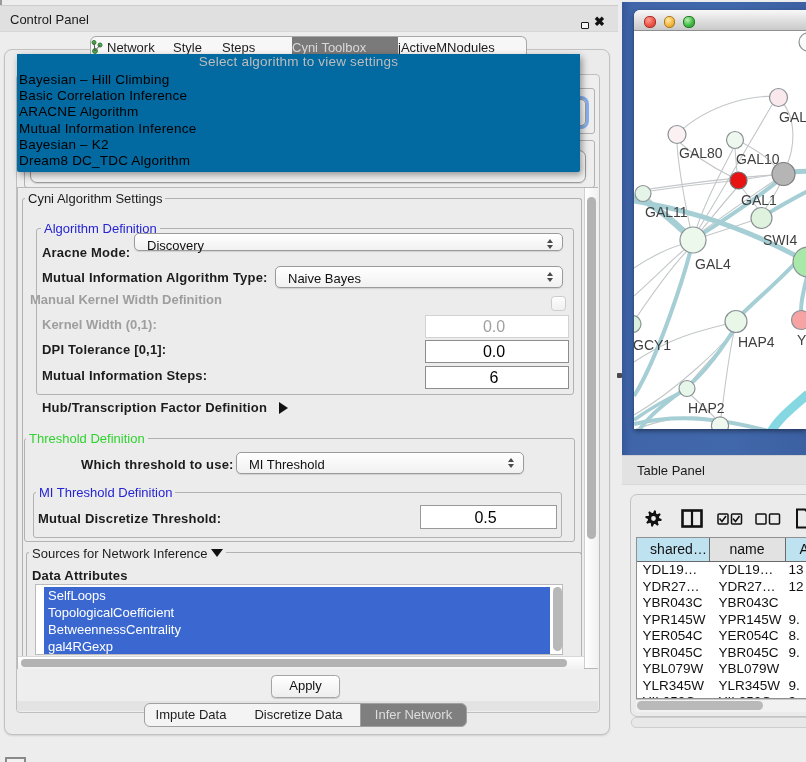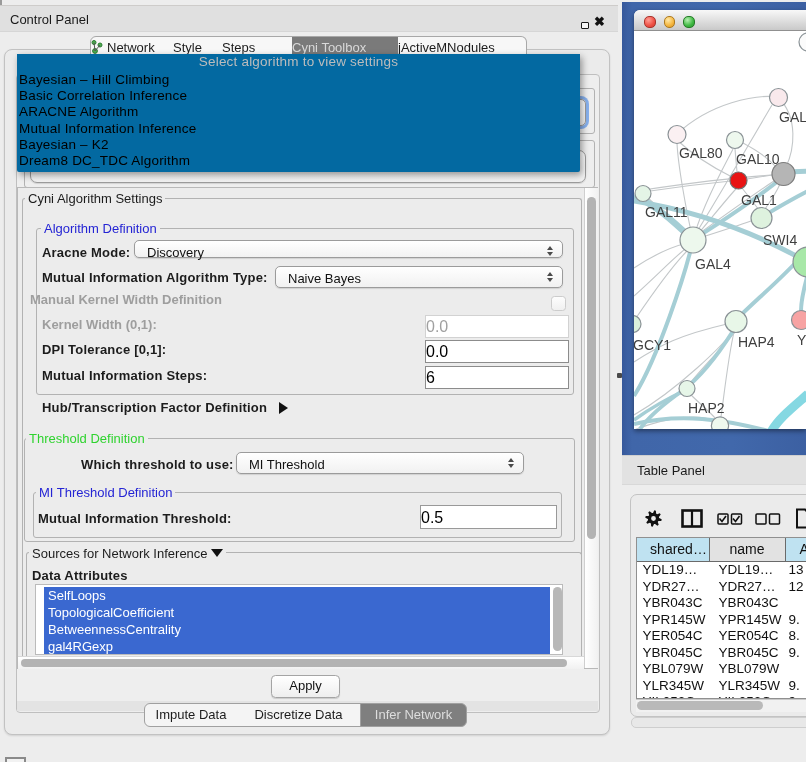--- a/index.html
+++ b/index.html
@@ -7,21 +7,21 @@
 .lb{font:bold 13px "Liberation Sans",sans-serif;color:#1c1c1c;white-space:nowrap;letter-spacing:.2px}
 .lg{font:bold 13px "Liberation Sans",sans-serif;color:#9e9e9e;white-space:nowrap}
 .gb{position:absolute;border:1px solid #b2b2b2;border-radius:3px}
 .gt{position:absolute;font:13px "Liberation Sans",sans-serif;background:#ececec;padding:0 3px;white-space:nowrap;color:#1c1c1c}
 .cb{position:absolute;border:1px solid #9b9b9b;border-radius:5px;background:linear-gradient(#ffffff,#f1f1f1);box-shadow:0 1px 1px rgba(0,0,0,.12);font:13px "Liberation Sans",sans-serif;color:#111}
 .cbt{position:absolute;left:12px;top:3.5px;white-space:nowrap}
 .arr{position:absolute;right:8px;top:5px;width:7px}
 .au,.ad{display:block}
 .au{width:0;height:0;border-left:3.5px solid transparent;border-right:3.5px solid transparent;border-bottom:4.5px solid #4a4a4a;margin-bottom:2px}
 .ad{width:0;height:0;border-left:3.5px solid transparent;border-right:3.5px solid transparent;border-top:4.5px solid #4a4a4a}
-.tf{position:absolute;background:#fff;font:13px "Liberation Sans",sans-serif;text-align:left;box-sizing:border-box;padding:3px 6px 0 0}
+.tf{position:absolute;background:#fff;font:13px "Liberation Sans",sans-serif;text-align:center;box-sizing:border-box;padding:3px 6px 0 0}
 .tab{position:absolute;top:36px;height:24px;background:#f7f7f7;border:1px solid #a8a8a8;box-sizing:border-box;font:13px "Liberation Sans",sans-serif;color:#1c1c1c;text-align:left;line-height:22px;white-space:nowrap}
 .btab{position:absolute;top:703px;height:24px;background:#f4f4f4;border:1px solid #a0a0a0;box-sizing:border-box;font:13px "Liberation Sans",sans-serif;color:#1c1c1c;text-align:center;line-height:22px}
 .drow{height:16.2px;line-height:16.2px;padding-left:2px;letter-spacing:.2px;font:13.5px "Liberation Sans",sans-serif;color:#000;white-space:nowrap}
 </style></head>
 <body>
 
 <div class="a" style="left:0;top:0;width:2px;height:7px;background:#9a9a9a"></div>
 <div class="a" style="left:0;top:5px;width:618px;height:27px;background:#e0e0e0;border-top:1px solid #ceccca;border-bottom:1px solid #d6d6d6;box-sizing:border-box">
  <div class="a" style="left:10px;top:0;height:27px;line-height:27px;font-size:13px;color:#1a1a1a">Control Panel</div>
  <div class="a" style="left:581px;top:15.5px;width:5.5px;height:5.5px;border:1.5px solid #1a1a1a;border-radius:1px;background:#f5f5f5"></div>
@@ -53,21 +53,21 @@
 <div class="a" style="left:586.5px;top:197px;width:9px;height:342px;border-radius:5px;background:#b3b3b3"></div>
 <div class="a" style="left:18px;top:656px;width:566px;height:12px;background:linear-gradient(#ffffff,#f1f1f1);border-top:1px solid #d8d8d8"></div>
 <div class="a" style="left:21px;top:658.5px;width:546px;height:8px;border-radius:4.5px;background:#b3b3b3"></div>
 
 <div class="gb" style="left:22px;top:198px;width:558px;height:457px;border-bottom:none;border-radius:3px 3px 0 0"></div>
 <div class="gt" style="left:25px;top:191px">Cyni Algorithm Settings</div>
 
 <div class="gb" style="left:36px;top:228px;width:536px;height:165px"></div>
 <div class="gt" style="left:41px;top:221px;color:#2424d4">Algorithm Definition</div>
 <div class="lb" style="position:absolute;left:42px;top:245px">Aracne Mode:</div>
-<div class="cb" style="left:134px;top:240px;width:429px;height:18px;box-sizing:border-box">
+<div class="cb" style="left:134px;top:233px;width:429px;height:18px;box-sizing:border-box">
     <span class="cbt">Discovery</span>
     <span class="arr" style="display:block">
       <span class="au"></span>
       <span class="ad"></span>
     </span>
   </div>
 <div class="lb" style="position:absolute;left:42px;top:270px">Mutual Information Algorithm Type:</div>
 <div class="cb" style="left:275px;top:266px;width:288px;height:22px;box-sizing:border-box">
     <span class="cbt">Naive Bayes</span>
     <span class="arr" style="display:block">
@@ -90,21 +90,21 @@
 <div class="lb" style="position:absolute;left:81px;top:457px">Which threshold to use:</div>
 <div class="cb" style="left:236px;top:452px;width:288px;height:22px;box-sizing:border-box">
     <span class="cbt">MI Threshold</span>
     <span class="arr" style="display:block">
       <span class="au"></span>
       <span class="ad"></span>
     </span>
   </div>
 <div class="gb" style="left:33px;top:492px;width:527px;height:44px"></div>
 <div class="gt" style="left:36px;top:485px;color:#2424d4">MI Threshold Definition</div>
-<div class="lb" style="position:absolute;left:38px;top:511px">Mutual Information Threshold:</div>
+<div class="lb" style="position:absolute;left:38px;top:511px">Mutual Discretize Threshold:</div>
 <div class="tf" style="left:420px;top:505px;width:137px;height:24px;border:1px solid #999;color:#000;font-size:16px;padding-top:3px">0.5</div>
 
 <div class="gb" style="left:26px;top:552px;width:554px;height:103px;border-bottom:none;border-radius:3px 3px 0 0"></div>
 <div class="gt" style="left:29px;top:546px">Sources for Network Inference <span style="display:inline-block;width:0;height:0;border-left:6px solid transparent;border-right:6px solid transparent;border-top:8px solid #111;vertical-align:1px"></span></div>
 <div class="lb" style="position:absolute;left:32px;top:568px">Data Attributes</div>
 <div class="a" style="left:35px;top:584px;width:528px;height:71px;border:1px solid #bbb;background:#fff;overflow:hidden;box-sizing:border-box">
  <div class="a" style="left:8px;top:2px;width:506px;height:68px;background:#3a68d0"></div>
  <div class="a" style="left:12px;top:2px;font:13px 'Liberation Sans',sans-serif;color:#fff;line-height:17px">SelfLoops<br>TopologicalCoefficient<br>BetweennessCentrality<br>gal4RGexp</div>
  <div class="a" style="left:517px;top:2px;width:9px;height:64px;border-radius:4.5px;background:#b8b8b8"></div>
 </div>

